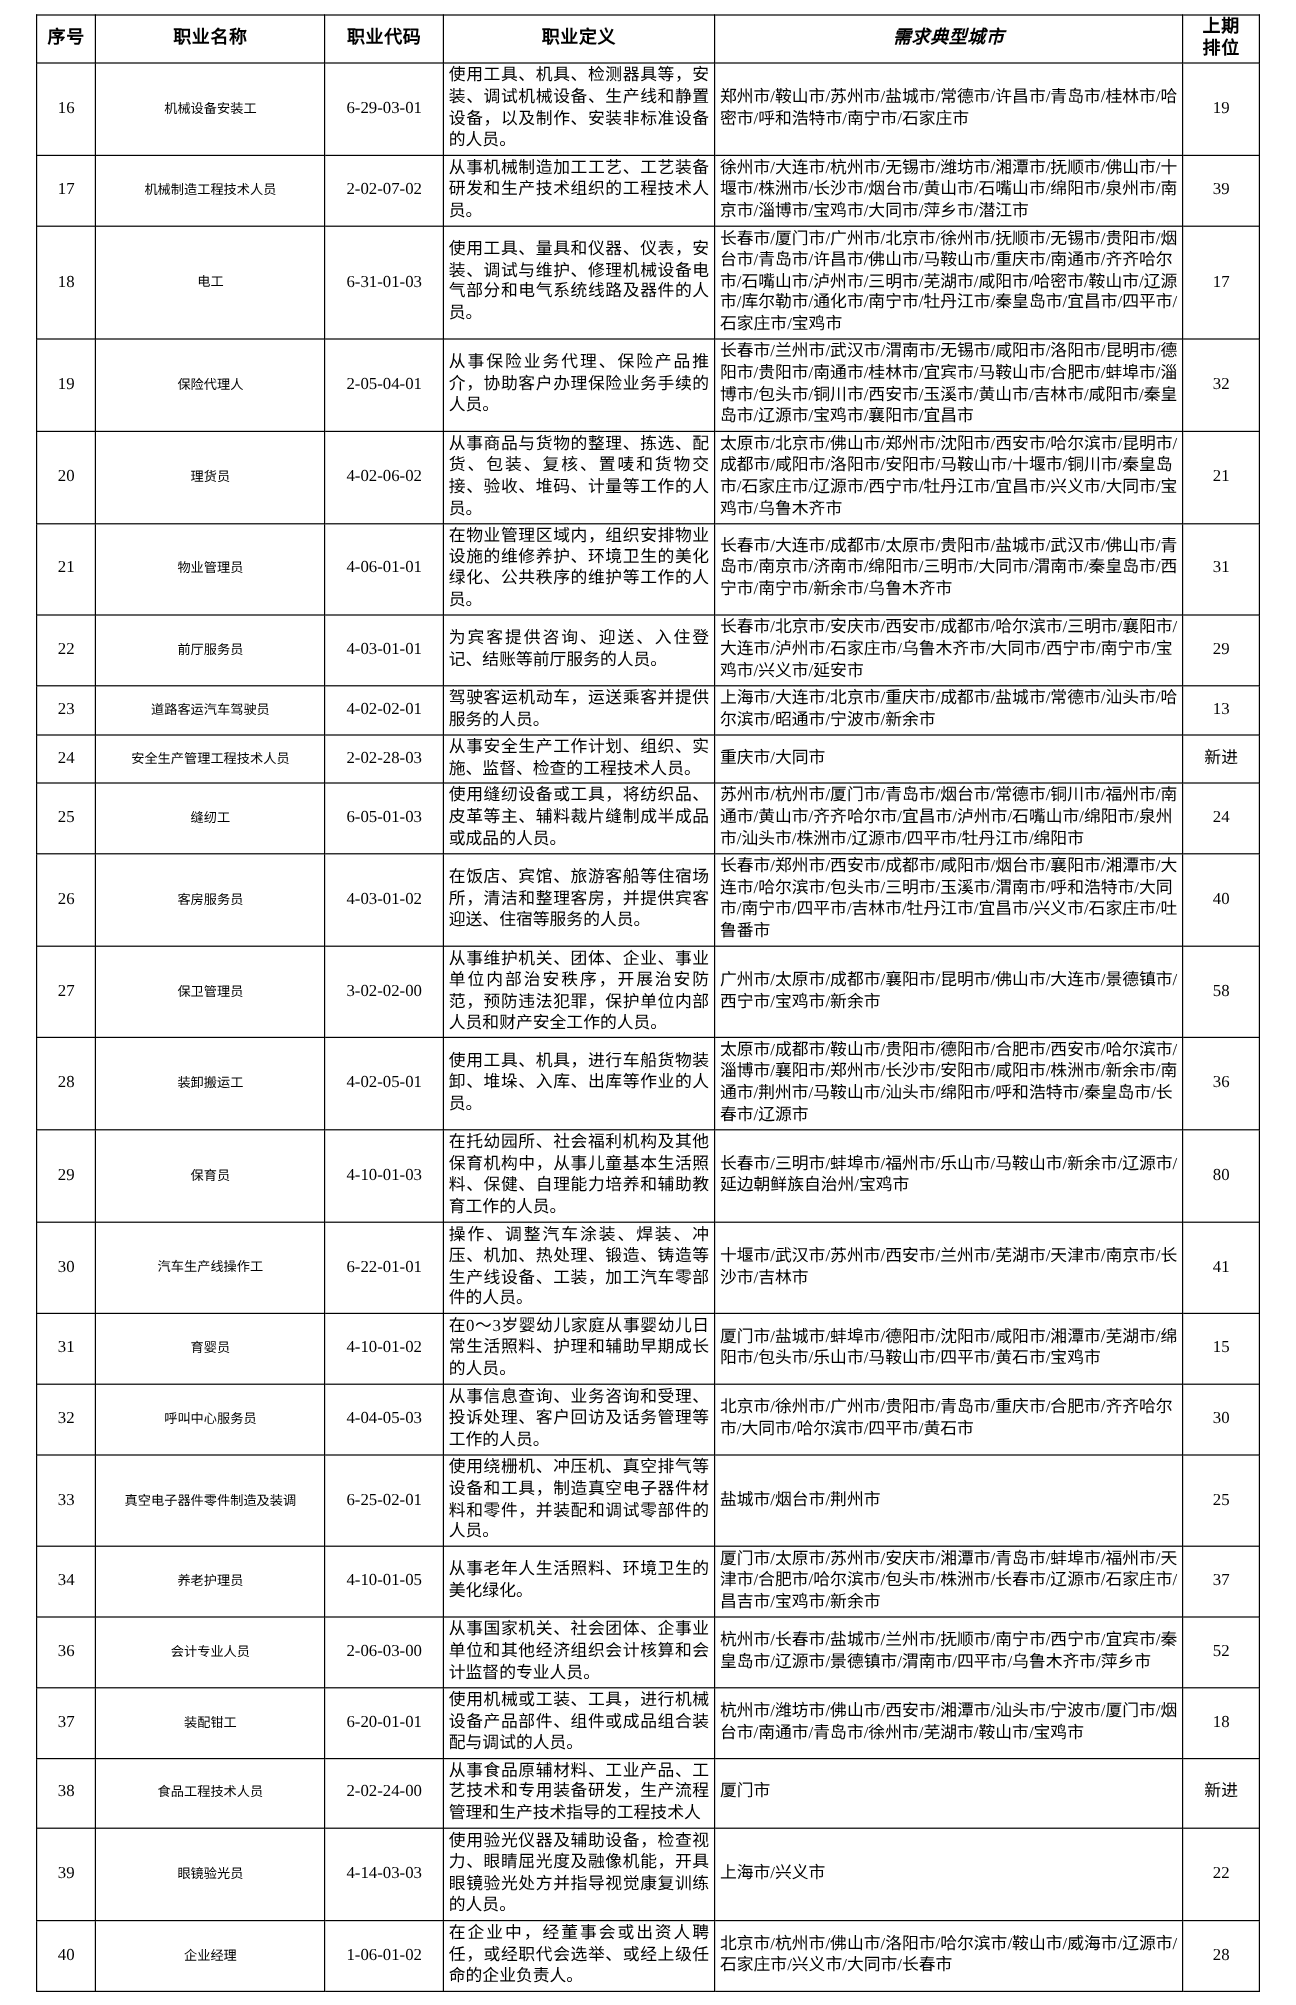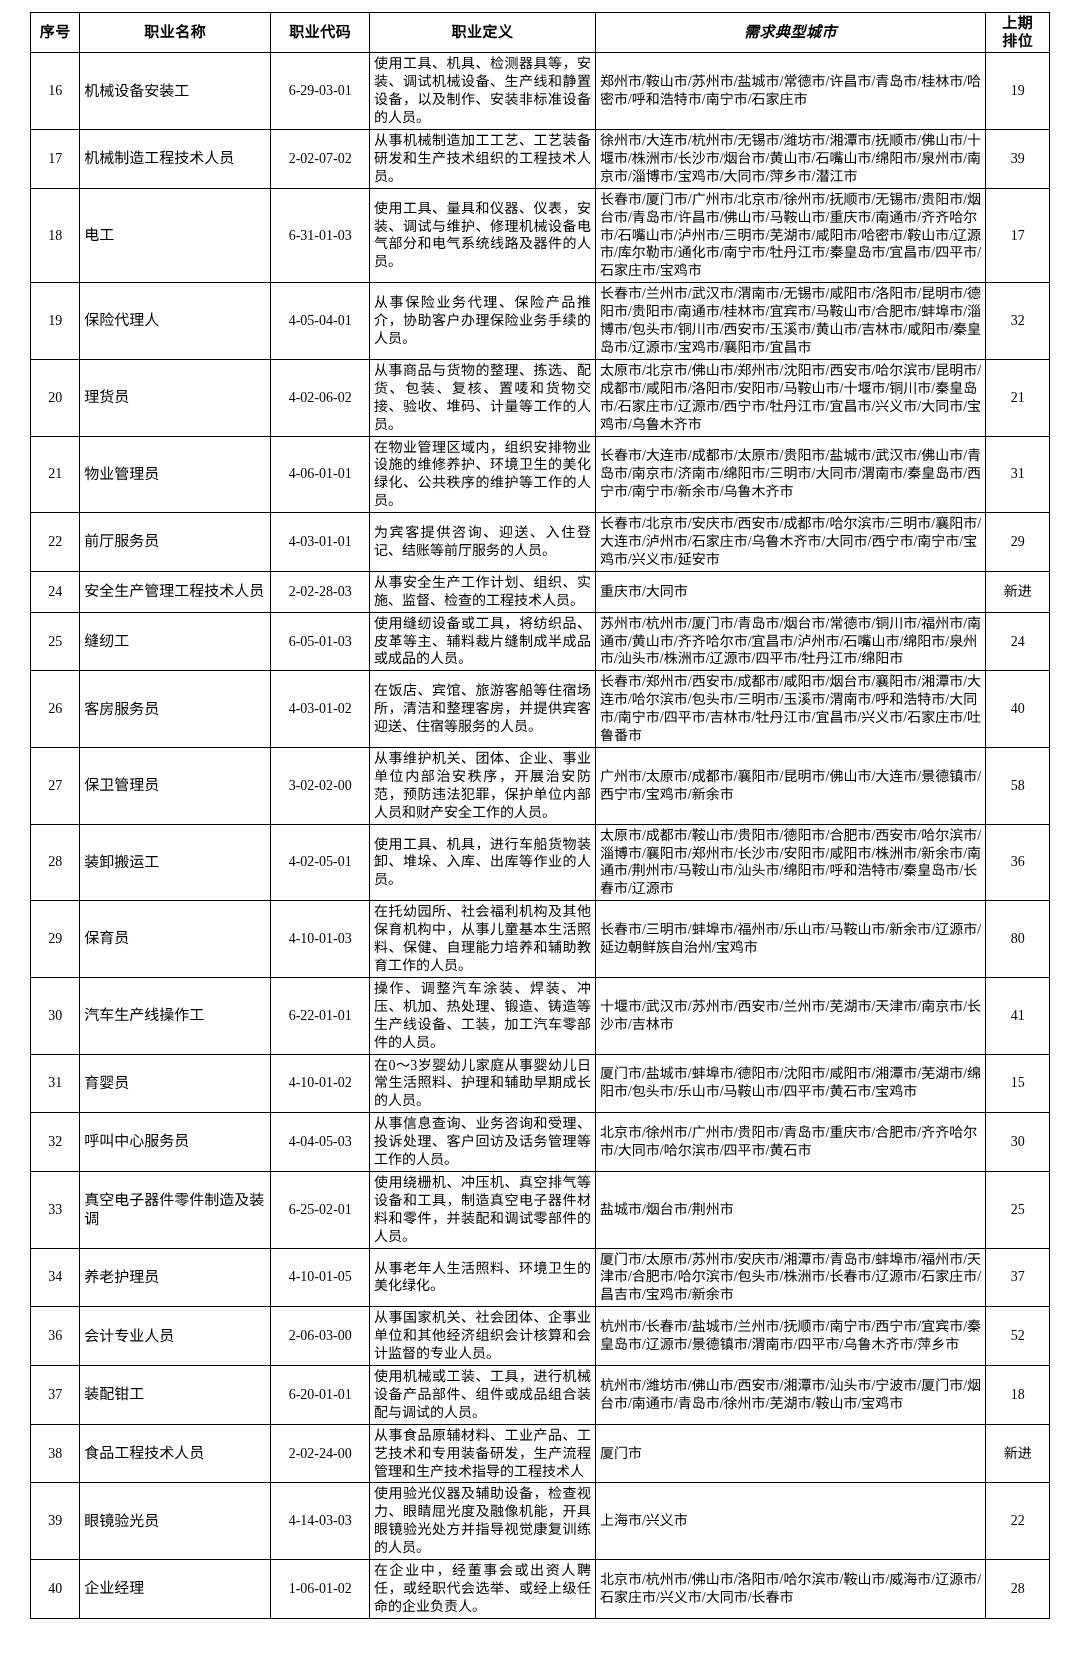--- a/index.html
+++ b/index.html
@@ -50,22 +50,22 @@
   th.c-def   { width: 220px; }
   th.c-city  { width: 380px; font-style: italic; }
   th.c-rank  { width: 62px; }
 
   td.seq {
     text-align: center;
     font-size: 14px;
     font-family: "Liberation Serif", "DejaVu Serif", serif;
   }
   td.name {
-    text-align: left;
-    font-size: 15px;
+    text-align: center;
+    font-size: 11px;
     padding-left: 8px;
   }
   td.code {
     text-align: center;
     font-size: 14px;
     white-space: nowrap;
     font-family: "Liberation Serif", "DejaVu Serif", serif;
   }
   td.def {
     text-align: justify;
@@ -139,21 +139,21 @@
           <td class="seq">18</td>
           <td class="name">电工</td>
           <td class="code">6-31-01-03</td>
           <td class="def">使用工具、量具和仪器、仪表，安装、调试与维护、修理机械设备电气部分和电气系统线路及器件的人员。</td>
           <td class="city">长春市/厦门市/广州市/北京市/徐州市/抚顺市/无锡市/贵阳市/烟台市/青岛市/许昌市/佛山市/马鞍山市/重庆市/南通市/齐齐哈尔市/石嘴山市/泸州市/三明市/芜湖市/咸阳市/哈密市/鞍山市/辽源市/库尔勒市/通化市/南宁市/牡丹江市/秦皇岛市/宜昌市/四平市/石家庄市/宝鸡市</td>
           <td class="rank">17</td>
         </tr>
         <tr>
           <td class="seq">19</td>
           <td class="name">保险代理人</td>
-          <td class="code">4-05-04-01</td>
+          <td class="code">2-05-04-01</td>
           <td class="def">从事保险业务代理、保险产品推介，协助客户办理保险业务手续的人员。</td>
           <td class="city">长春市/兰州市/武汉市/渭南市/无锡市/咸阳市/洛阳市/昆明市/德阳市/贵阳市/南通市/桂林市/宜宾市/马鞍山市/合肥市/蚌埠市/淄博市/包头市/铜川市/西安市/玉溪市/黄山市/吉林市/咸阳市/秦皇岛市/辽源市/宝鸡市/襄阳市/宜昌市</td>
           <td class="rank">32</td>
         </tr>
         <tr>
           <td class="seq">20</td>
           <td class="name">理货员</td>
           <td class="code">4-02-06-02</td>
           <td class="def">从事商品与货物的整理、拣选、配货、包装、复核、置唛和货物交接、验收、堆码、计量等工作的人员。</td>
           <td class="city">太原市/北京市/佛山市/郑州市/沈阳市/西安市/哈尔滨市/昆明市/成都市/咸阳市/洛阳市/安阳市/马鞍山市/十堰市/铜川市/秦皇岛市/石家庄市/辽源市/西宁市/牡丹江市/宜昌市/兴义市/大同市/宝鸡市/乌鲁木齐市</td>
@@ -169,20 +169,28 @@
         </tr>
         <tr>
           <td class="seq">22</td>
           <td class="name">前厅服务员</td>
           <td class="code">4-03-01-01</td>
           <td class="def">为宾客提供咨询、迎送、入住登记、结账等前厅服务的人员。</td>
           <td class="city">长春市/北京市/安庆市/西安市/成都市/哈尔滨市/三明市/襄阳市/大连市/泸州市/石家庄市/乌鲁木齐市/大同市/西宁市/南宁市/宝鸡市/兴义市/延安市</td>
           <td class="rank">29</td>
         </tr>
         <tr>
+          <td class="seq">23</td>
+          <td class="name">道路客运汽车驾驶员</td>
+          <td class="code">4-02-02-01</td>
+          <td class="def">驾驶客运机动车，运送乘客并提供服务的人员。</td>
+          <td class="city">上海市/大连市/北京市/重庆市/成都市/盐城市/常德市/汕头市/哈尔滨市/昭通市/宁波市/新余市</td>
+          <td class="rank">13</td>
+        </tr>
+        <tr>
           <td class="seq">24</td>
           <td class="name">安全生产管理工程技术人员</td>
           <td class="code">2-02-28-03</td>
           <td class="def">从事安全生产工作计划、组织、实施、监督、检查的工程技术人员。</td>
           <td class="city">重庆市/大同市</td>
           <td class="rank">新进</td>
         </tr>
         <tr>
           <td class="seq">25</td>
           <td class="name">缝纫工</td>

